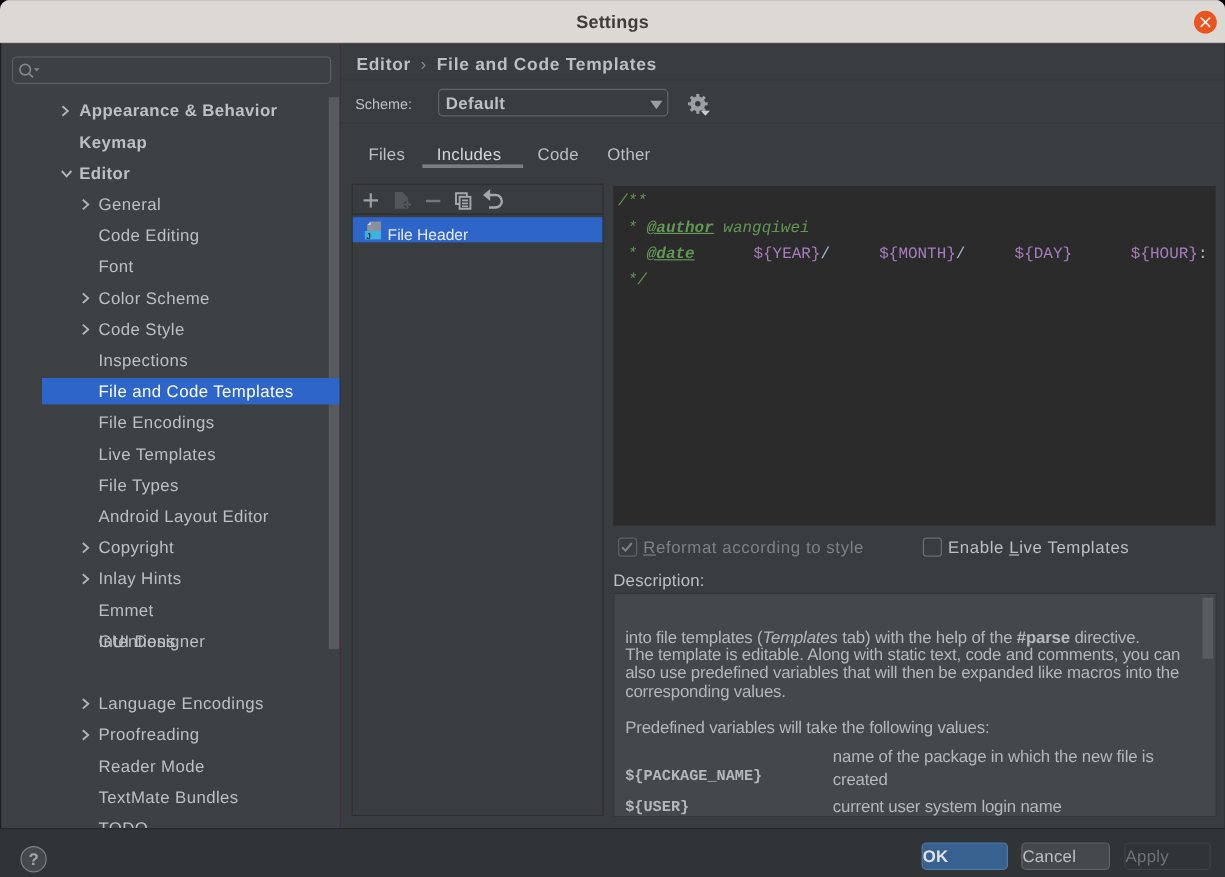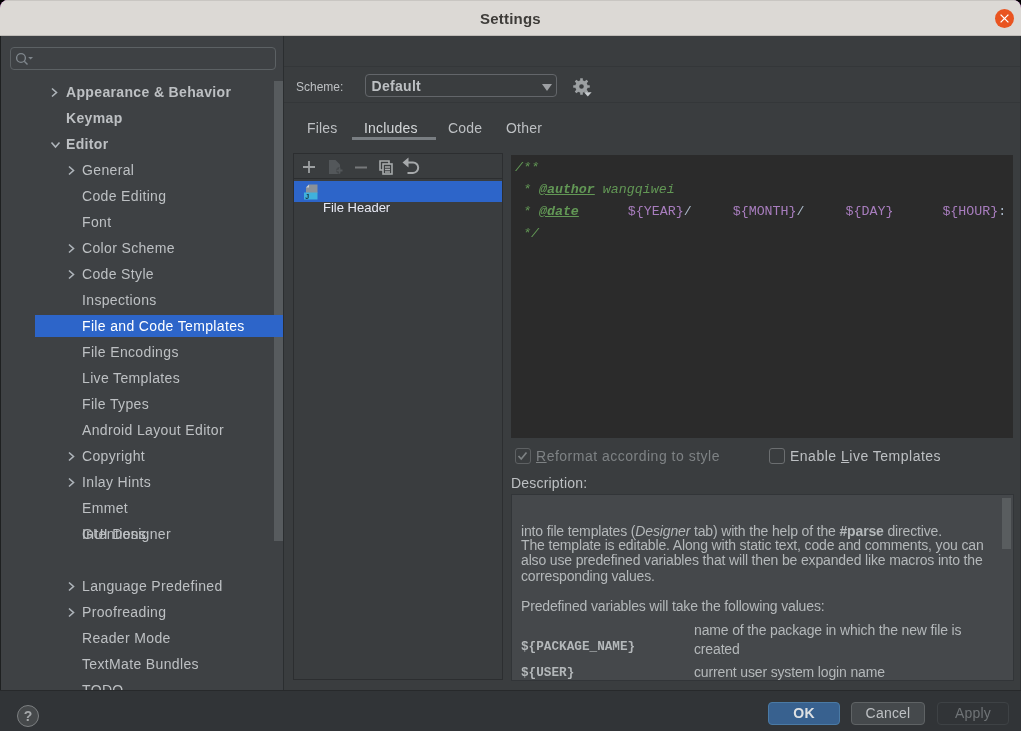--- a/index.html
+++ b/index.html
@@ -30,42 +30,42 @@
 #combo { position:absolute; left:80.5px; top:38px; width:192.5px; height:23px; border:1px solid #63666A; border-radius:4px; }
 #combo .txt { position:absolute; left:6px; top:3px; font-size:14px; font-weight:bold; letter-spacing:0.3px; color:#BDC0C3; }
 #combo .arr { position:absolute; left:176px; top:9px; width:0; height:0; border-left:5.5px solid transparent; border-right:5.5px solid transparent; border-top:7px solid #9DA0A3; }
 #gear { position:absolute; left:289px; top:42px; }
 .tab { position:absolute; top:84px; font-size:14px; letter-spacing:0.2px; color:#BDC0C3; }
 #tabline { position:absolute; left:68px; top:101px; width:84px; height:3px; background:#797E82; }
 
 #listpanel { position:absolute; left:9px; top:117px; width:210px; height:527px; border:1px solid #2C2E30; background:#3A3D3F; }
 #ltoolbar { position:absolute; left:0; top:0; width:208px; height:25px; border-bottom:1px solid #2C2E30; }
 #lrow { position:absolute; left:0; top:27px; width:208px; height:21px; background:#2D65C9; }
-#lrow .txt { position:absolute; left:29px; top:16px; line-height:21px; font-size:13px; color:#E8EAF5; }
+#lrow .txt { position:absolute; left:29px; top:4px; line-height:21px; font-size:13px; color:#E8EAF5; }
 
 #editor { position:absolute; left:227px; top:119px; width:502px; height:283px; background:#2B2B2B; font-family:"Liberation Mono", monospace; font-size:13.3px; font-style:italic; color:#629755; }
 #editor .ln { position:absolute; left:4px; white-space:pre; }
 #editor .tag { font-weight:bold; text-decoration:underline;text-align:right; }
 #editor .var { color:#A87DBE; font-style:normal;margin-left:41px; }
 #editor .pl { color:#A9B7C6; font-style:normal; }
 
 .cb { position:absolute; width:16px; height:16px; border:1.5px solid #5E6163; border-radius:3px; }
 #cb1lbl { position:absolute; left:252px; top:412px; font-size:14px; letter-spacing:0.5px; color:#7E8284; }
 #cb2lbl { position:absolute; left:506px; top:412px; font-size:14px; letter-spacing:0.5px; color:#BDC0C3; }
 .u { text-decoration:underline; }
 #desclbl { position:absolute; left:227px; top:439px; font-size:14px; letter-spacing:0.2px; color:#BDC0C3; }
 
 #desc { position:absolute; left:227px; top:458px; width:503px; height:187px; background:#45484B; border:1px solid #323538; font-size:14px; color:#B4B8BA; }
 #desc .dl { position:absolute; left:9px; white-space:nowrap; letter-spacing:-0.15px; }
 #desc .mono { font-family:"Liberation Mono", monospace; font-size:12.7px; font-weight:bold; letter-spacing:0; }
 #dscroll { position:absolute; left:718px; top:462px; width:8.5px; height:51px; background:#595D5F; }
 
 #footer { position:absolute; left:0; top:690px; width:1021px; height:41px; background:#313437; border-top:1px solid #27292B; }
 #help { position:absolute; left:17px; top:14px; width:22px; height:22px; border-radius:50%; background:#46494B; border:1px solid #7D8082; color:#A5A8AA; text-align:center; line-height:20px; font-size:14px; font-weight:bold; }
-.btn { position:absolute; top:11px; height:23px; border-radius:4px; font-size:14px; letter-spacing:0.2px; text-align:center; }
+.btn { position:absolute; top:11px; height:23px; border-radius:4px; font-size:14px; letter-spacing:0.2px; }
 #okbtn { left:768px; width:72px; background:#38618F; border:1px solid #4A7AA5; color:#DFE1E3; font-weight:bold; line-height:21px; }
 #cancelbtn { left:851px; width:74px; background:#45494C; border:1px solid #5F6365; color:#BDC0C3; line-height:21px; }
 #applybtn { left:937px; width:72px; background:transparent; border:1px solid #3E4245; color:#6F7376; line-height:21px; }
 </style>
 </head>
 <body>
 <div id="win">
   <div id="titlebar">
     <div id="title">Settings</div>
     <div id="closebtn">
@@ -185,21 +185,21 @@
             <path d="M5.4 6 h3.2 M5.4 8 h3.2" stroke="#A9B1B7" stroke-width="1.2"></path>
           </svg>
         </div>
         <div class="trow" style="top:487px">
           <span class="lbl" style="left:47px">Intentions</span>
         </div>
         <div class="trow" style="top:539px">
           <svg class="chev" style="left:32px" width="8" height="13" viewBox="0 0 8 13">
             <path d="M2 2.5 L6.5 6.5 L2 10.5" stroke="#AEB4BA" stroke-width="1.6" fill="none"></path>
           </svg>
-          <span class="lbl" style="left:47px">Language Predefined</span>
+          <span class="lbl" style="left:47px">Language Encodings</span>
           <svg class="mico" width="11" height="11" viewBox="0 0 11 11">
             <rect x="0.7" y="0.7" width="6.6" height="6.6" fill="none" stroke="#A9B1B7" stroke-width="1.3"></rect>
             <rect x="3.7" y="3.7" width="6.6" height="6.6" fill="#3E4144" stroke="#A9B1B7" stroke-width="1.3"></rect>
             <path d="M5.4 6 h3.2 M5.4 8 h3.2" stroke="#A9B1B7" stroke-width="1.2"></path>
           </svg>
         </div>
         <div class="trow" style="top:565px">
           <svg class="chev" style="left:32px" width="8" height="13" viewBox="0 0 8 13">
             <path d="M2 2.5 L6.5 6.5 L2 10.5" stroke="#AEB4BA" stroke-width="1.6" fill="none"></path>
           </svg>
@@ -217,20 +217,21 @@
           <span class="lbl" style="left:47px">TextMate Bundles</span>
         </div>
         <div class="trow" style="top:643px">
           <span class="lbl" style="left:47px">TODO</span>
         </div>
       </div>
   </div>
 
   <div id="divider" style="position:absolute;left:282.5px;top:36px;width:1.5px;height:654px;background:#2B2E30"></div>
   <div id="content">
+    <div id="crumbs">Editor<span class="sep">›</span>File and Code Templates</div>
     <div class="hline" style="top:29.5px"></div>
       <div class="hline" style="top:65.5px"></div>
     <div id="schemelbl" style="top:44px">Scheme:</div>
     <div id="combo">
         <span class="txt">Default</span>
         <span class="arr"></span>
       </div>
     <div id="gear">
       <svg width="22" height="23" viewBox="0 0 22 23">
         <path fill="#9CA0A2" fill-rule="evenodd" d="M7.20 0.30 A8.3 8.3 0 0 1 9.80 0.30 L9.83 2.44 A6.2 6.2 0 0 1 11.84 3.28 L13.38 1.79 A8.3 8.3 0 0 1 15.21 3.62 L13.72 5.16 A6.2 6.2 0 0 1 14.56 7.17 L16.70 7.20 A8.3 8.3 0 0 1 16.70 9.80 L14.56 9.83 A6.2 6.2 0 0 1 13.72 11.84 L15.21 13.38 A8.3 8.3 0 0 1 13.38 15.21 L11.84 13.72 A6.2 6.2 0 0 1 9.83 14.56 L9.80 16.70 A8.3 8.3 0 0 1 7.20 16.70 L7.17 14.56 A6.2 6.2 0 0 1 5.16 13.72 L3.62 15.21 A8.3 8.3 0 0 1 1.79 13.38 L3.28 11.84 A6.2 6.2 0 0 1 2.44 9.83 L0.30 9.80 A8.3 8.3 0 0 1 0.30 7.20 L2.44 7.17 A6.2 6.2 0 0 1 3.28 5.16 L1.79 3.62 A8.3 8.3 0 0 1 3.62 1.79 L5.16 3.28 A6.2 6.2 0 0 1 7.17 2.44 Z M10.80 8.50 A2.3 2.3 0 1 0 6.2 8.5 A2.3 2.3 0 1 0 10.8 8.5 Z"></path>
@@ -288,21 +289,21 @@
       <svg width="11" height="10" viewBox="0 0 11 10" style="position:absolute;left:1px;top:1.5px">
           <path d="M1.5 5 L4.2 8 L9.5 1.5" stroke="#7E8284" stroke-width="1.7" fill="none"></path>
         </svg>
     </div>
     <div id="cb1lbl"><span class="u">R</span>eformat according to style</div>
     <div class="cb" style="left:485px; top:412px; border-color:#6B6E70"></div>
     <div id="cb2lbl">Enable <span class="u">L</span>ive Templates</div>
 
     <div id="desclbl">Description:</div>
     <div id="desc">
-      <div class="dl" style="top:27.5px">into file templates (<i>Designer</i> tab) with the help of the <b>#parse</b> directive.</div>
+      <div class="dl" style="top:27.5px">into file templates (<i>Templates</i> tab) with the help of the <b>#parse</b> directive.</div>
       <div class="dl" style="top:56.5px">also use predefined variables that will then be expanded like macros into the</div>
       <div class="dl" style="top:42px">The template is editable. Along with static text, code and comments, you can</div>
       <div class="dl" style="top:73px">corresponding values.</div>
       <div class="dl" style="top:103px">Predefined variables will take the following values:</div>
       <div class="dl mono" style="top:144px">${PACKAGE_NAME}</div>
       <div class="dl" style="left:182px; top:127px">name of the package in which the new file is</div>
       <div class="dl" style="left:182px; top:146px">created</div>
       <div class="dl mono" style="top:170px">${USER}</div>
       <div class="dl" style="left:182px; top:169px">current user system login name</div>
     </div>

